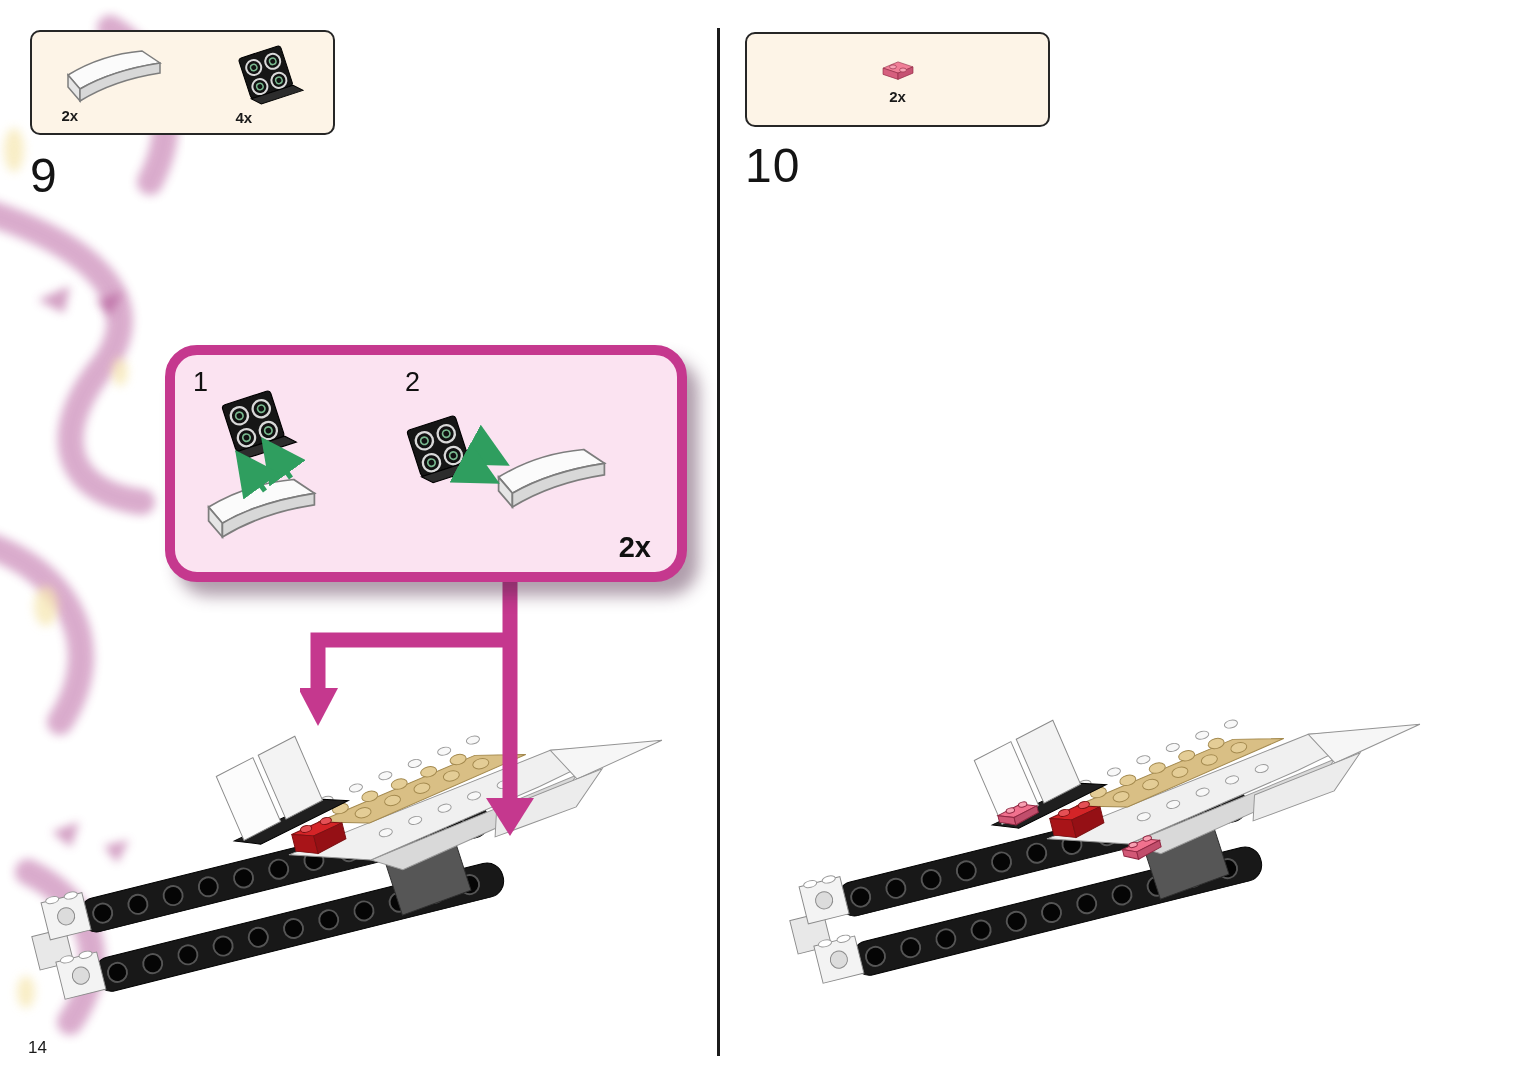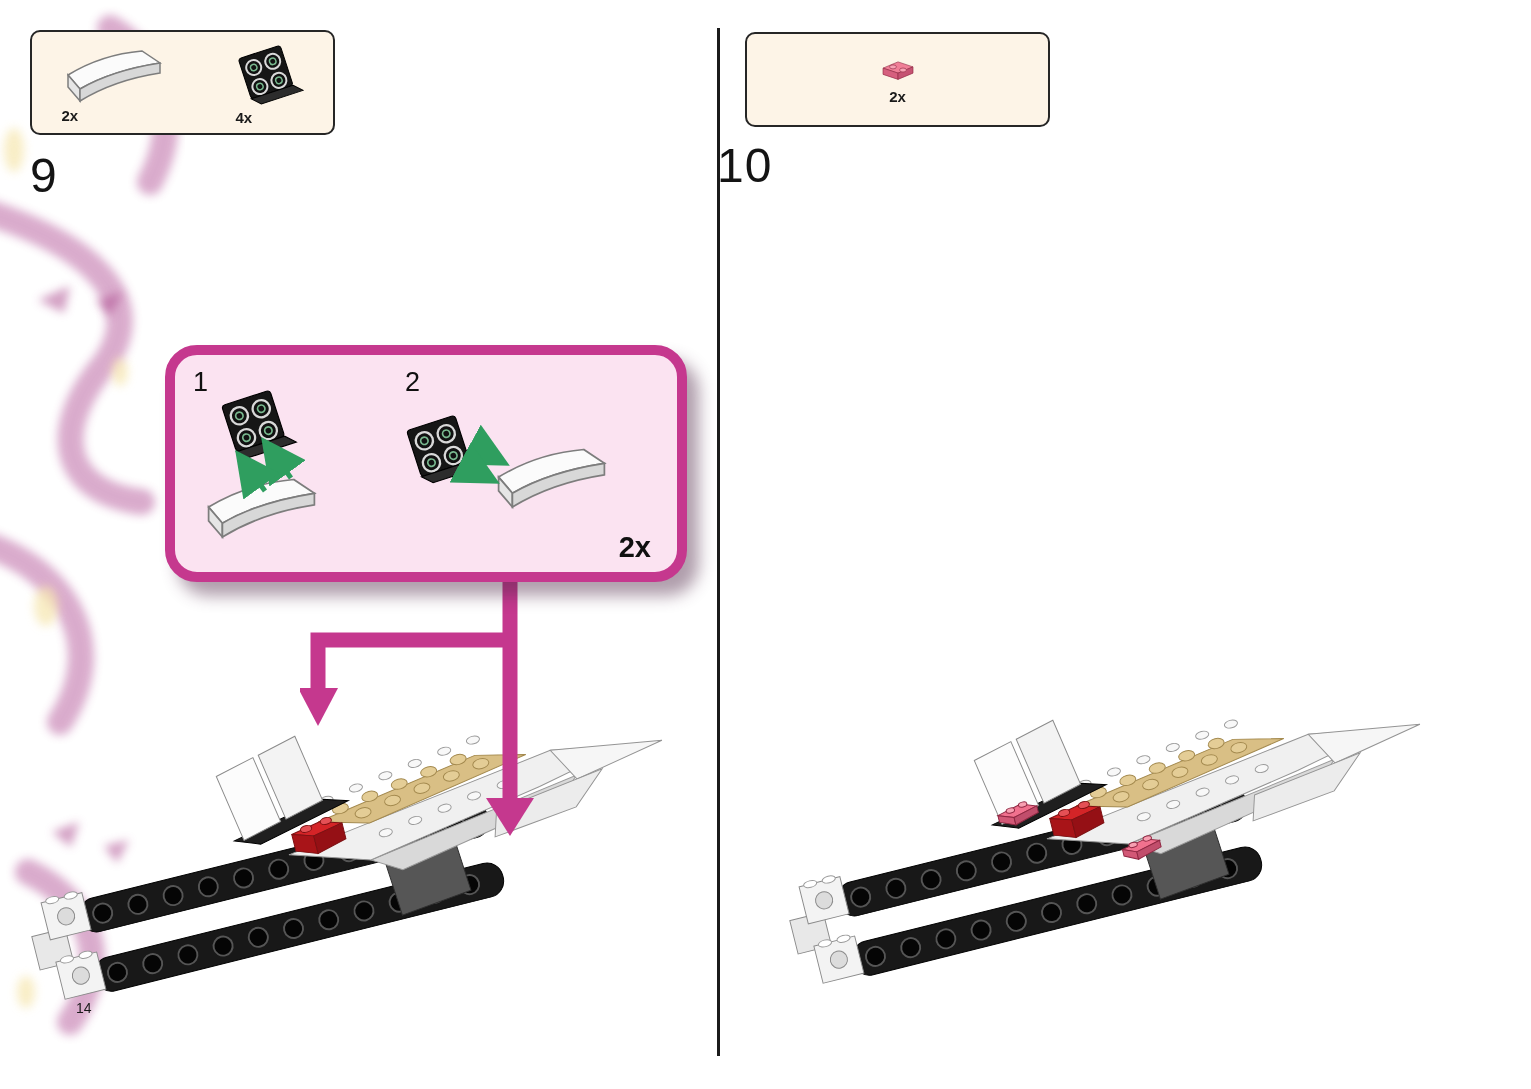--- a/index.html
+++ b/index.html
@@ -24,40 +24,40 @@
     display:flex; align-items:center; justify-content:center; gap:70px;
   }
   .box-9 { left:30px; top:30px; width:305px; height:105px; }
   .box-10 { left:745px; top:32px; width:305px; height:95px; gap:0; }
   .part { display:flex; flex-direction:column; align-items:flex-start; }
   .part.centered { align-items:center; }
   .part-count { font-size:15px; font-weight:700; color:#1a1a1a; margin-top:2px; }
 
   .step-number { position:absolute; font-size:48px; color:#141414; font-weight:400; letter-spacing:1px; }
   .num-9 { left:30px; top:148px; }
-  .num-10 { left:717px; top:138px; }
+  .num-10 { left:745px; top:138px; }
 
   .inset {
     position:absolute; left:165px; top:345px; width:522px; height:237px;
     background:#fbe3f1; border:10px solid #c5388e; border-radius:32px;
     box-shadow:12px 14px 16px rgba(80,40,70,0.45);
   }
   .substep-label { position:absolute; font-size:27px; color:#101010; }
   .lbl-1 { left:18px; top:12px; }
   .lbl-2 { left:230px; top:12px; }
   .sub-svg-1 { position:absolute; left:4px; top:28px; }
   .sub-svg-2 { position:absolute; left:214px; top:28px; }
   .inset-count { position:absolute; right:26px; bottom:8px; font-size:29px; font-weight:700; color:#101010; }
 
   .arrows { position:absolute; left:300px; top:578px; }
 
   .model-9 { position:absolute; left:30px; top:668px; width:650px; height:382px; }
   .model-10 { position:absolute; left:788px; top:652px; width:650px; height:382px; }
 
-  .page-number { position:absolute; left:28px; top:1000px; font-size:14px; color:#1a1a1a;margin-left:48px; }
+  .page-number { position:absolute; left:28px; top:1038px; font-size:17px; color:#1a1a1a; }
 </style>
 </head>
 <body>
 
 <svg width="0" height="0" style="position:absolute" aria-hidden="true">
   <defs>
     <g id="piece-slope">
       <path d="M4,34 C 30,18 55,12 78,10 L96,22 C 70,26 40,34 16,48 Z" fill="#fbfbfb" stroke="#7d7d7d" stroke-width="1.5"></path>
       <path d="M4,34 L16,48 L16,60 L4,46 Z" fill="#e6e6e6" stroke="#7d7d7d" stroke-width="1.5"></path>
       <path d="M16,48 C40,34 70,26 96,22 L96,32 C 70,36 42,44 16,60 Z" fill="#d8d8d8" stroke="#7d7d7d" stroke-width="1.5"></path>

